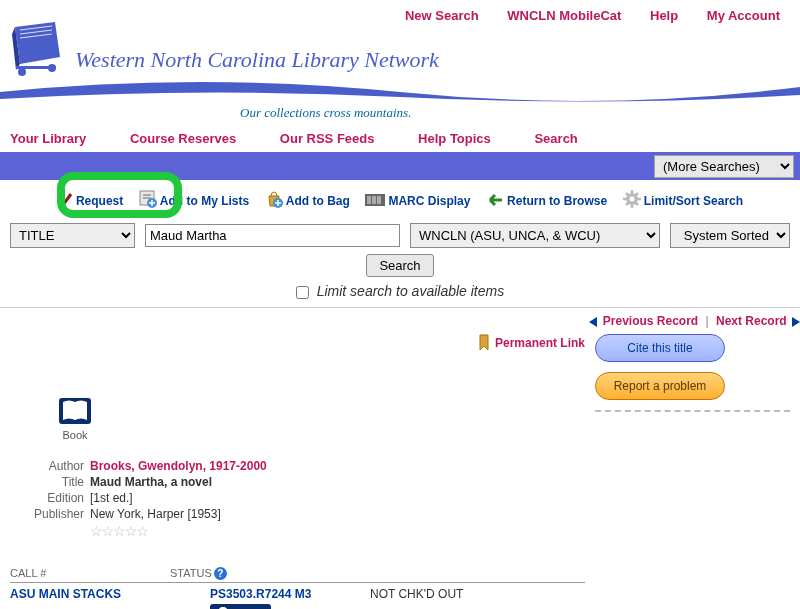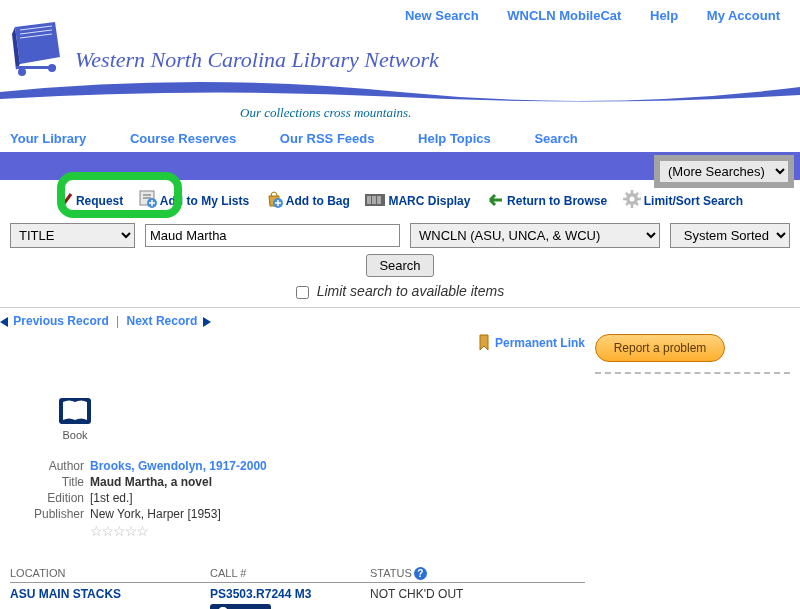--- a/index.html
+++ b/index.html
@@ -1,53 +1,53 @@
 <!DOCTYPE html>
 <html><head>
 <meta charset="utf-8">
 <style>
   * { box-sizing: border-box; margin: 0; padding: 0; }
   body { font-family: Arial, Helvetica, sans-serif; font-size: 13px; color: #333; background: #fff; width: 800px; }
-  a { color: #3b82f6; text-decoration: none; font-weight: bold; cursor: pointer; }
+  a { color: #be185d; text-decoration: none; font-weight: bold; cursor: pointer; }
   
   .top-links { text-align: right; padding: 8px 20px 4px; font-size: 13px; }
   .top-links a { margin-left: 25px; }
   
   .header { position: relative; height: 80px; padding-left: 10px; }
   .logo-box { position: absolute; left: 10px; top: -5px; width: 60px; height: 55px; }
   .title-text { position: absolute; left: 75px; top: 20px; font-family: Georgia, serif; font-style: italic; font-size: 22px; color: #4a5ec9; font-weight: normal; }
   .swoosh { position: absolute; left: 0; top: 50px; width: 800px; height: 30px; }
   .tagline { position: absolute; left: 240px; top: 78px; font-family: Georgia, serif; font-style: italic; font-size: 13px; color: #0369a1; }
   
   .nav-row { margin-top: 18px; padding: 6px 10px; }
   .nav-row a { margin-right: 40px; font-size: 13px; }
   
   .purple-bar { background: #5b63d6; height: 28px; position: relative; }
-  .more-searches { position: absolute; right: 6px; top: 3px; background: #e8e8e8; border: 6px solid #a3a3a3; padding: 2px 4px; font-size: 13px; width: 140px; }
+  .more-searches { position: absolute; right: 6px; top: 3px; background: #e8e8e8; border: 1px solid #a3a3a3; padding: 2px 4px; font-size: 13px; width: 140px; }
   
   .action-bar { padding: 10px 10px 8px; text-align: center; position: relative; }
   .action-bar .act { display: inline-flex; align-items: flex-end; margin: 0 6px; font-size: 12px; font-weight: bold; color: #003d99; cursor: pointer; }
   .action-bar .act svg, .action-bar .act .ico { margin-right: 3px; flex-shrink: 0; }
   
   .highlight-ring { position: absolute; left: 57px; top: -8px; width: 125px; height: 46px; border: 8px solid #1fc93b; border-radius: 16px; pointer-events: none; }
   
   .search-row { padding: 4px 10px; display: flex; gap: 10px; align-items: center; }
   .search-row select, .search-row input { border: 1px solid #888; padding: 3px 4px; font-size: 13px; background: #eee; }
   .search-row input[type=text] { background: #fff; flex: 0 0 255px; }
   .sel-field { width: 125px; }
   .sel-scope { width: 250px; }
   .sel-sort { width: 120px; margin-left: auto; text-align: right; }
   
   .search-btn-row { text-align: center; padding: 2px 0; }
   .search-btn { background: #e8e8e8; border: 1px solid #888; border-radius: 3px; padding: 3px 12px; font-size: 13px; cursor: pointer; }
   
   .limit-row { text-align: center; padding: 4px 12px 8px; font-style: italic; font-size: 14px; border-bottom: 1px solid #ccc; }
   .limit-row input { vertical-align: middle; margin-right: 4px; }
   
-  .nav-records { text-align: left; padding: 6px 0; font-size: 12px; }
+  .nav-records { text-align: right; padding: 6px 0; font-size: 12px; }
   .nav-records a { font-weight: bold; }
   .nav-records .sep { color: #888; margin: 0 4px; }
   .arrow-left { display: inline-block; border-top: 5px solid transparent; border-bottom: 5px solid transparent; border-right: 8px solid #003d99; vertical-align: middle; margin-right: 2px; }
   .arrow-right { display: inline-block; border-top: 5px solid transparent; border-bottom: 5px solid transparent; border-left: 8px solid #003d99; vertical-align: middle; margin-left: 2px; }
   
   .content { display: flex; padding: 0 10px; }
   .main { flex: 1; padding-right: 10px; }
   .side { width: 195px; }
   
   .permalink-row { text-align: right; padding: 0 0 4px; font-size: 12px; display:flex; justify-content:flex-end; align-items:center; gap:4px;}
@@ -235,21 +235,20 @@
         </div>
       <div class="meta-row">
           <div class="k">Publisher</div>
           <div class="v">New York, Harper [1953]</div>
         </div>
       <div class="stars">☆☆☆☆☆</div>
     </div>
 
     <div class="holdings">
       <div class="holdings-head">
-        <div class="col-loc">LOCATION</div>
         <div class="col-call">CALL #</div>
         <div class="col-status"><span>STATUS</span><span class="help-q">?</span></div>
       </div>
       <div class="holdings-row">
         <div class="col-loc">ASU MAIN STACKS</div>
         <div class="col-call">
           <a>PS3503.R7244 M3</a><br>
           <span class="mapit">
             <svg width="10" height="12">
                 <path d="M5 0 C2 0 0 2 0 5 C0 8 5 12 5 12 C5 12 10 8 10 5 C10 2 8 0 5 0 Z" fill="#fff"></path>
@@ -257,16 +256,17 @@
               </svg>
             <span>Map it</span>
           </span>
         </div>
         <div class="col-status">NOT CHK'D OUT</div>
       </div>
     </div>
   </div>
 
   <div class="side">
+    <div class="side-btn btn-cite">Cite this title</div>
     <div class="side-btn btn-report">Report a problem</div>
     <div class="side-divider"></div>
   </div>
 </div>
 
 </body></html>

